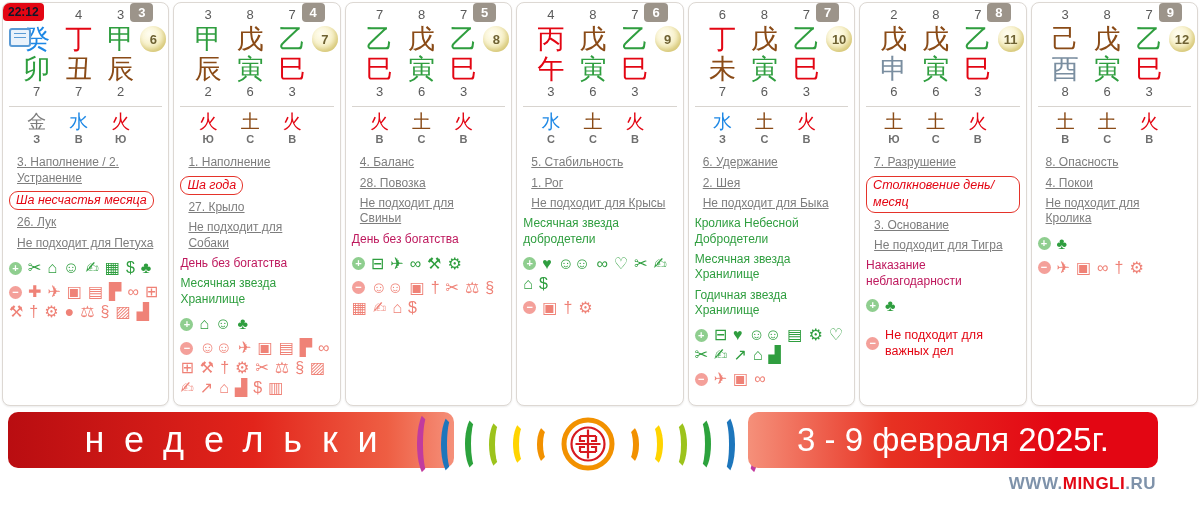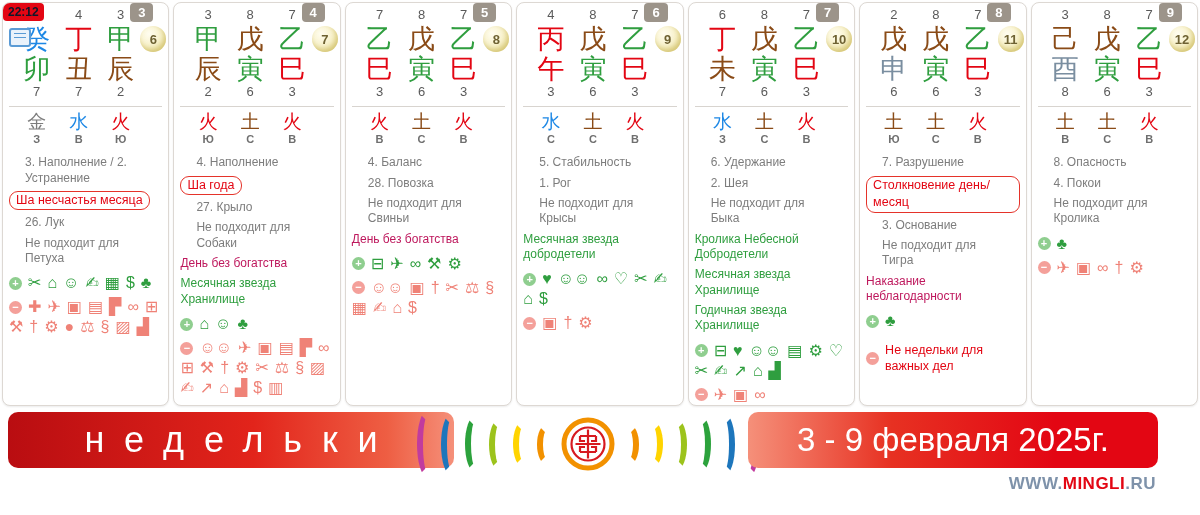--- a/index.html
+++ b/index.html
@@ -23,26 +23,26 @@
   .pcol{width:42px;text-align:center;}
   .pnum{font-size:13px;color:#5a5a5a;line-height:1.3;}
   .pch{font-size:27px;line-height:1.12;}
   .elems{display:flex;justify-content:center;border-top:1px solid #d8d4cf;margin:5px 6px 0 6px;
     padding:5px 18px 2px 4px;}
   .ech{font-size:19px;line-height:1.1;}
   .edir{font-size:11px;font-weight:bold;color:#6f6f6f;}
   .c-blue{color:#1e88e5}.c-red{color:#e30613}.c-green{color:#2f9e3f}
   .c-brown{color:#8a4b17}.c-steel{color:#7a8ea0}.c-gray{color:#7d7d7d}
   .txt{padding:3px 6px 0 6px;font-size:12px;line-height:1.28;}
-  .line-info{color:#7d7d7d;margin:5px 16px;}
+  .line-info{color:#7d7d7d;margin:5px 8px;text-decoration:underline;}
   .line-bad{color:#be185d;margin:5px 0;}
   .line-good{color:#2f9e3f;margin:5px 0;}
   .alert-wrap{margin:4px 0;}
   .alert{color:#e30613;border:1px solid #e5332a;border-radius:9px;padding:0 6px;
-    display:inline-block;font-size:12.5px;line-height:1.4;}
+    display:inline-block;font-size:12.5px;line-height:1.4;font-style:italic;}
   .irow{display:flex;flex-wrap:wrap;align-items:center;gap:4px 6px;padding:4px 6px;font-size:16px;line-height:1;}
   .gi{color:#2f9e3f}.bi{color:#ef8277}
   .marker{width:13px;height:13px;border-radius:50%;color:#fff;font-size:11px;line-height:13px;
     text-align:center;font-weight:bold;flex:0 0 13px;}
   .m-plus{background:#8fce8f}.m-minus{background:#f4a09a}
   .bad-note{display:flex;gap:6px;align-items:center;color:#e30613;font-size:12.5px;
     padding:10px 6px 0 6px;line-height:1.25;}
   
   .footer{position:relative;height:105px;background:#fff;}
   .banner-left{position:absolute;left:8px;top:4px;width:446px;height:56px;border-radius:10px;
@@ -170,21 +170,21 @@
         <div class="pcol">
           <div class="ech c-brown">土</div>
           <div class="edir">С</div>
         </div>
         <div class="pcol">
           <div class="ech c-red">火</div>
           <div class="edir">В</div>
         </div>
       </div>
       <div class="txt">
-        <div class="line-info">4. Наполнение</div>
+        <div class="line-info">1. Наполнение</div>
         <div class="alert-wrap"><span class="alert">Ша года</span></div>
         <div class="line-info">27. Крыло</div>
         <div class="line-info">Не подходит для Собаки</div>
         <div class="line-bad">День без богатства</div>
         <div class="line-good">Месячная звезда Хранилище</div>
       </div>
       <div class="irow">
         <span class="marker m-plus">+</span>
         <span class="gi">⌂</span>
         <span class="gi">☺</span>
@@ -449,21 +449,21 @@
         <div class="line-info">3. Основание</div>
         <div class="line-info">Не подходит для Тигра</div>
         <div class="line-bad">Наказание неблагодарности</div>
       </div>
       <div class="irow">
         <span class="marker m-plus">+</span>
         <span class="gi">♣</span>
       </div>
       <div class="bad-note">
         <span class="marker m-minus">−</span>
-        <span>Не недельки для важных дел</span>
+        <span>Не подходит для важных дел</span>
       </div>
     </div>
     <div class="card">
       <div class="dbadge">9</div>
       <div class="mbadge">12</div>
       <div class="pillars">
         <div class="pcol">
           <div class="pnum">3</div>
           <div class="pch c-brown">己</div>
           <div class="pch c-steel">酉</div>

